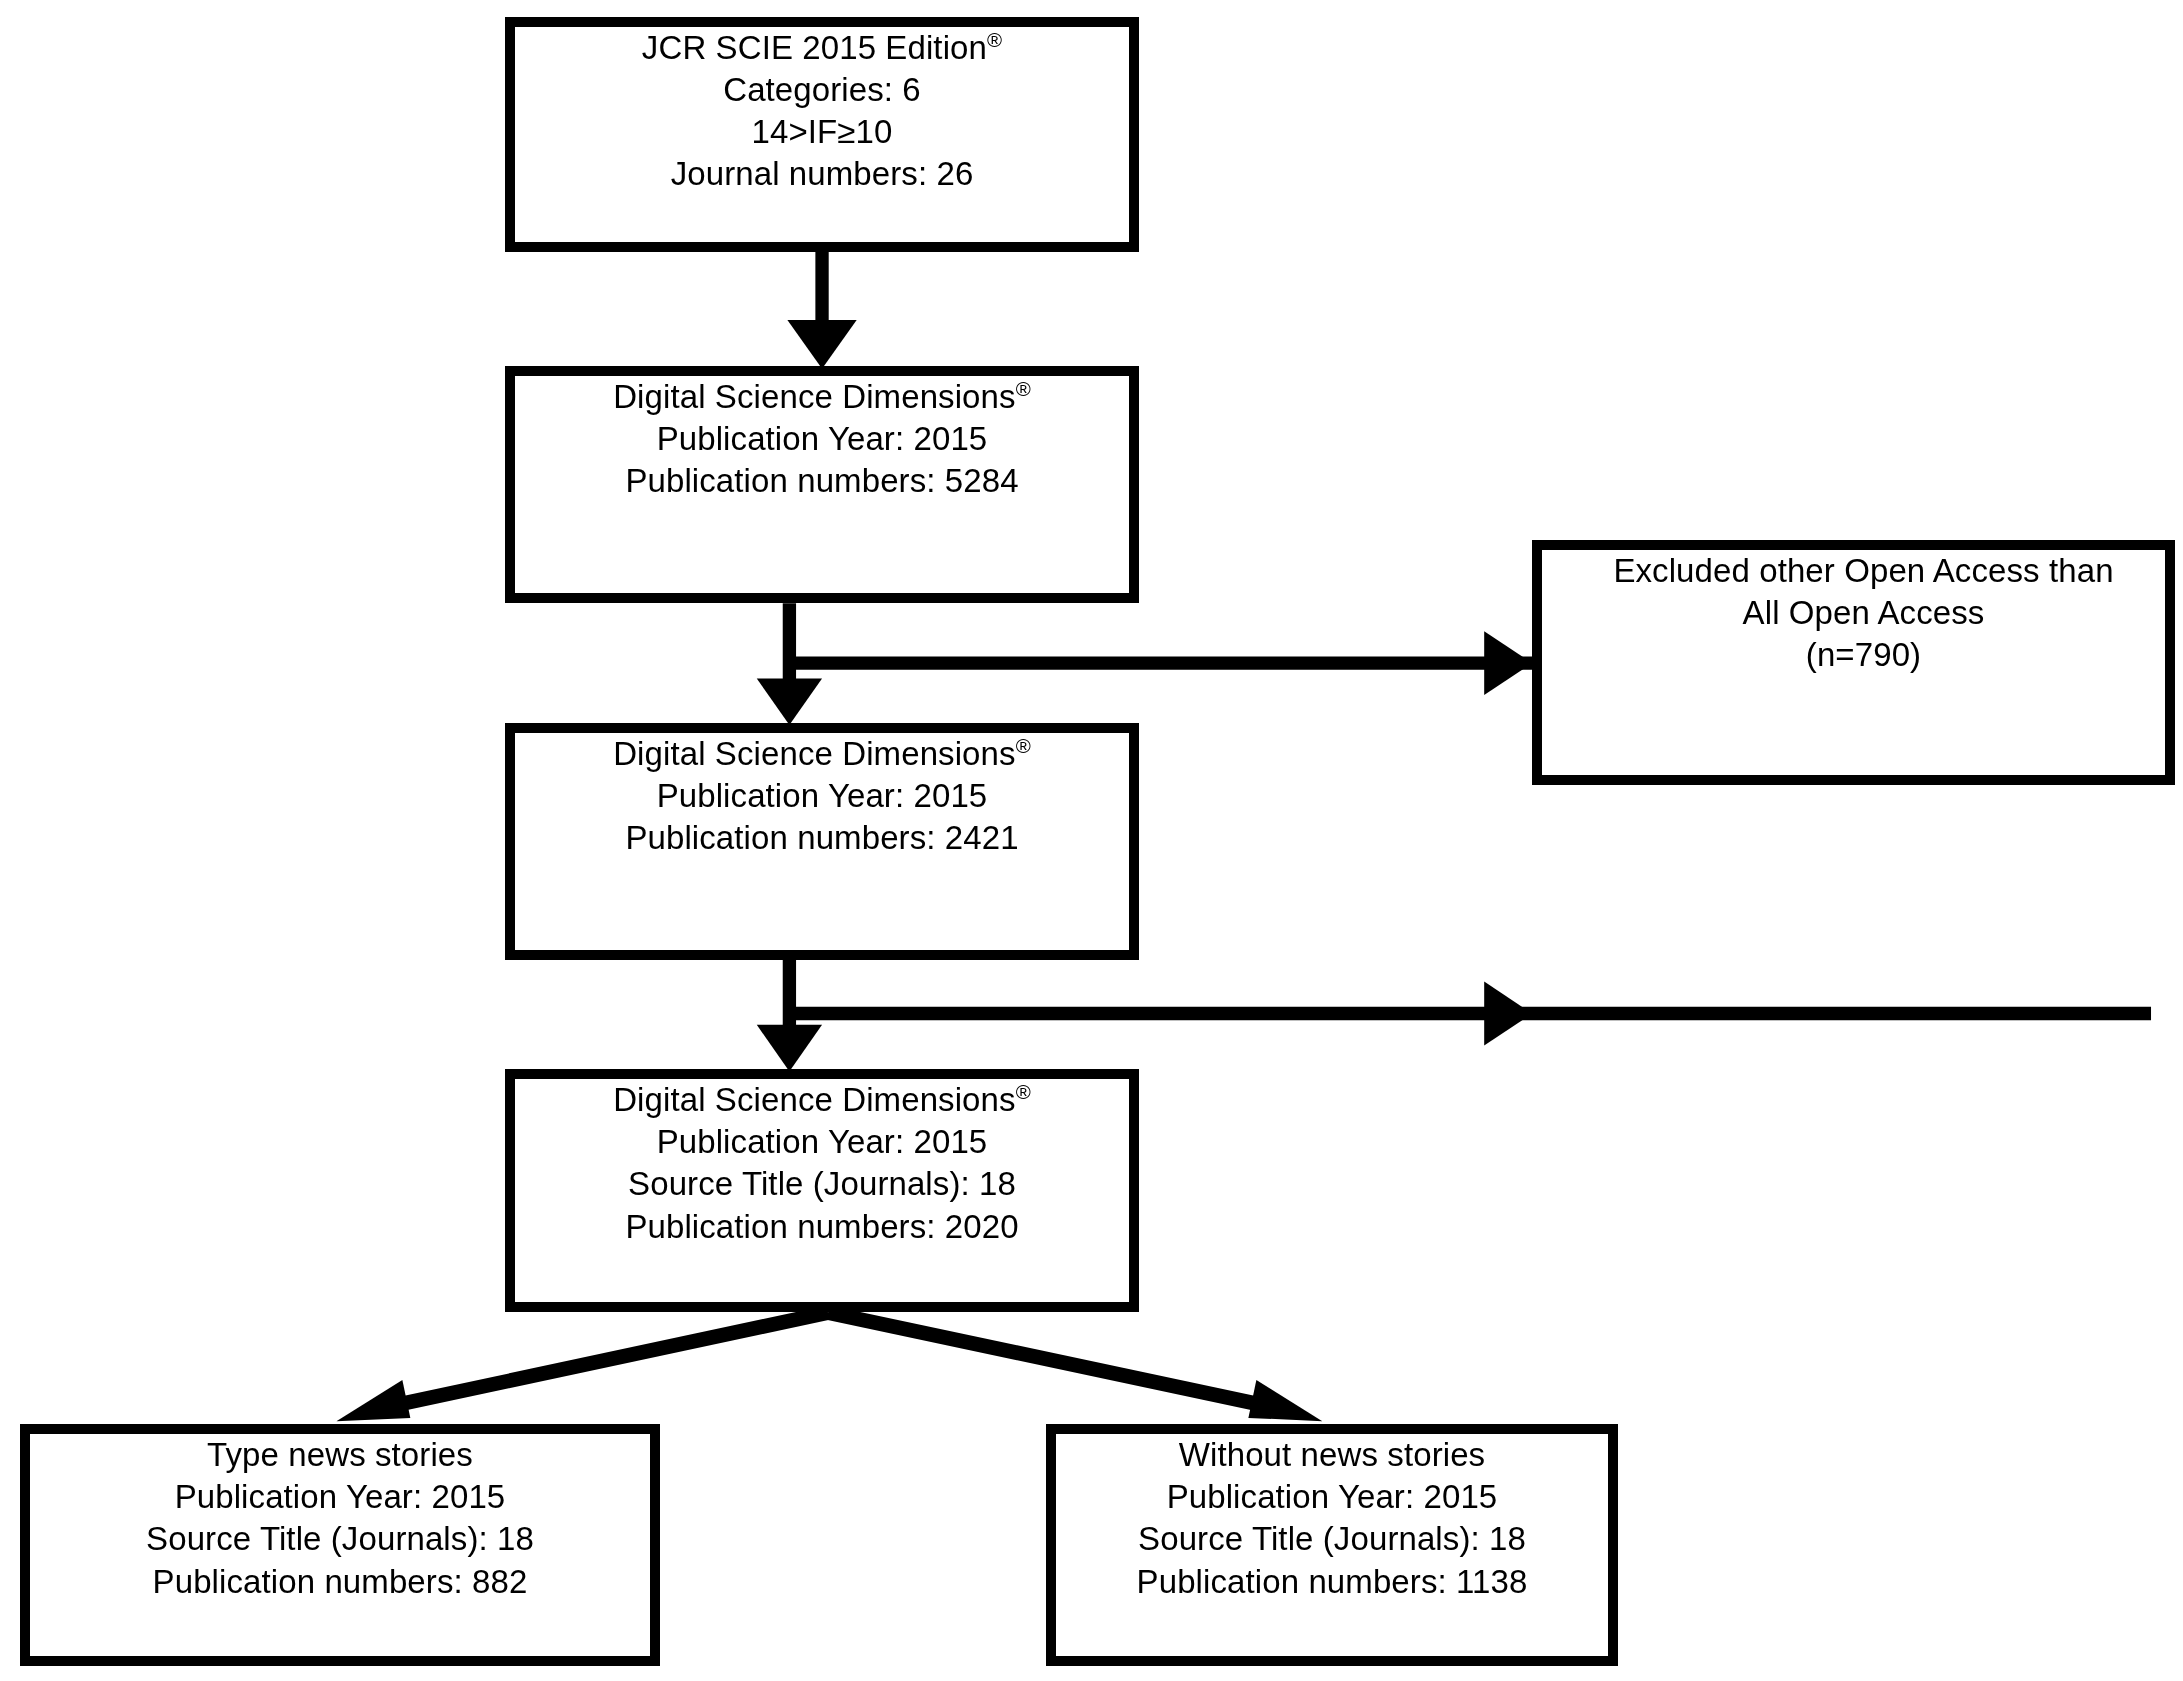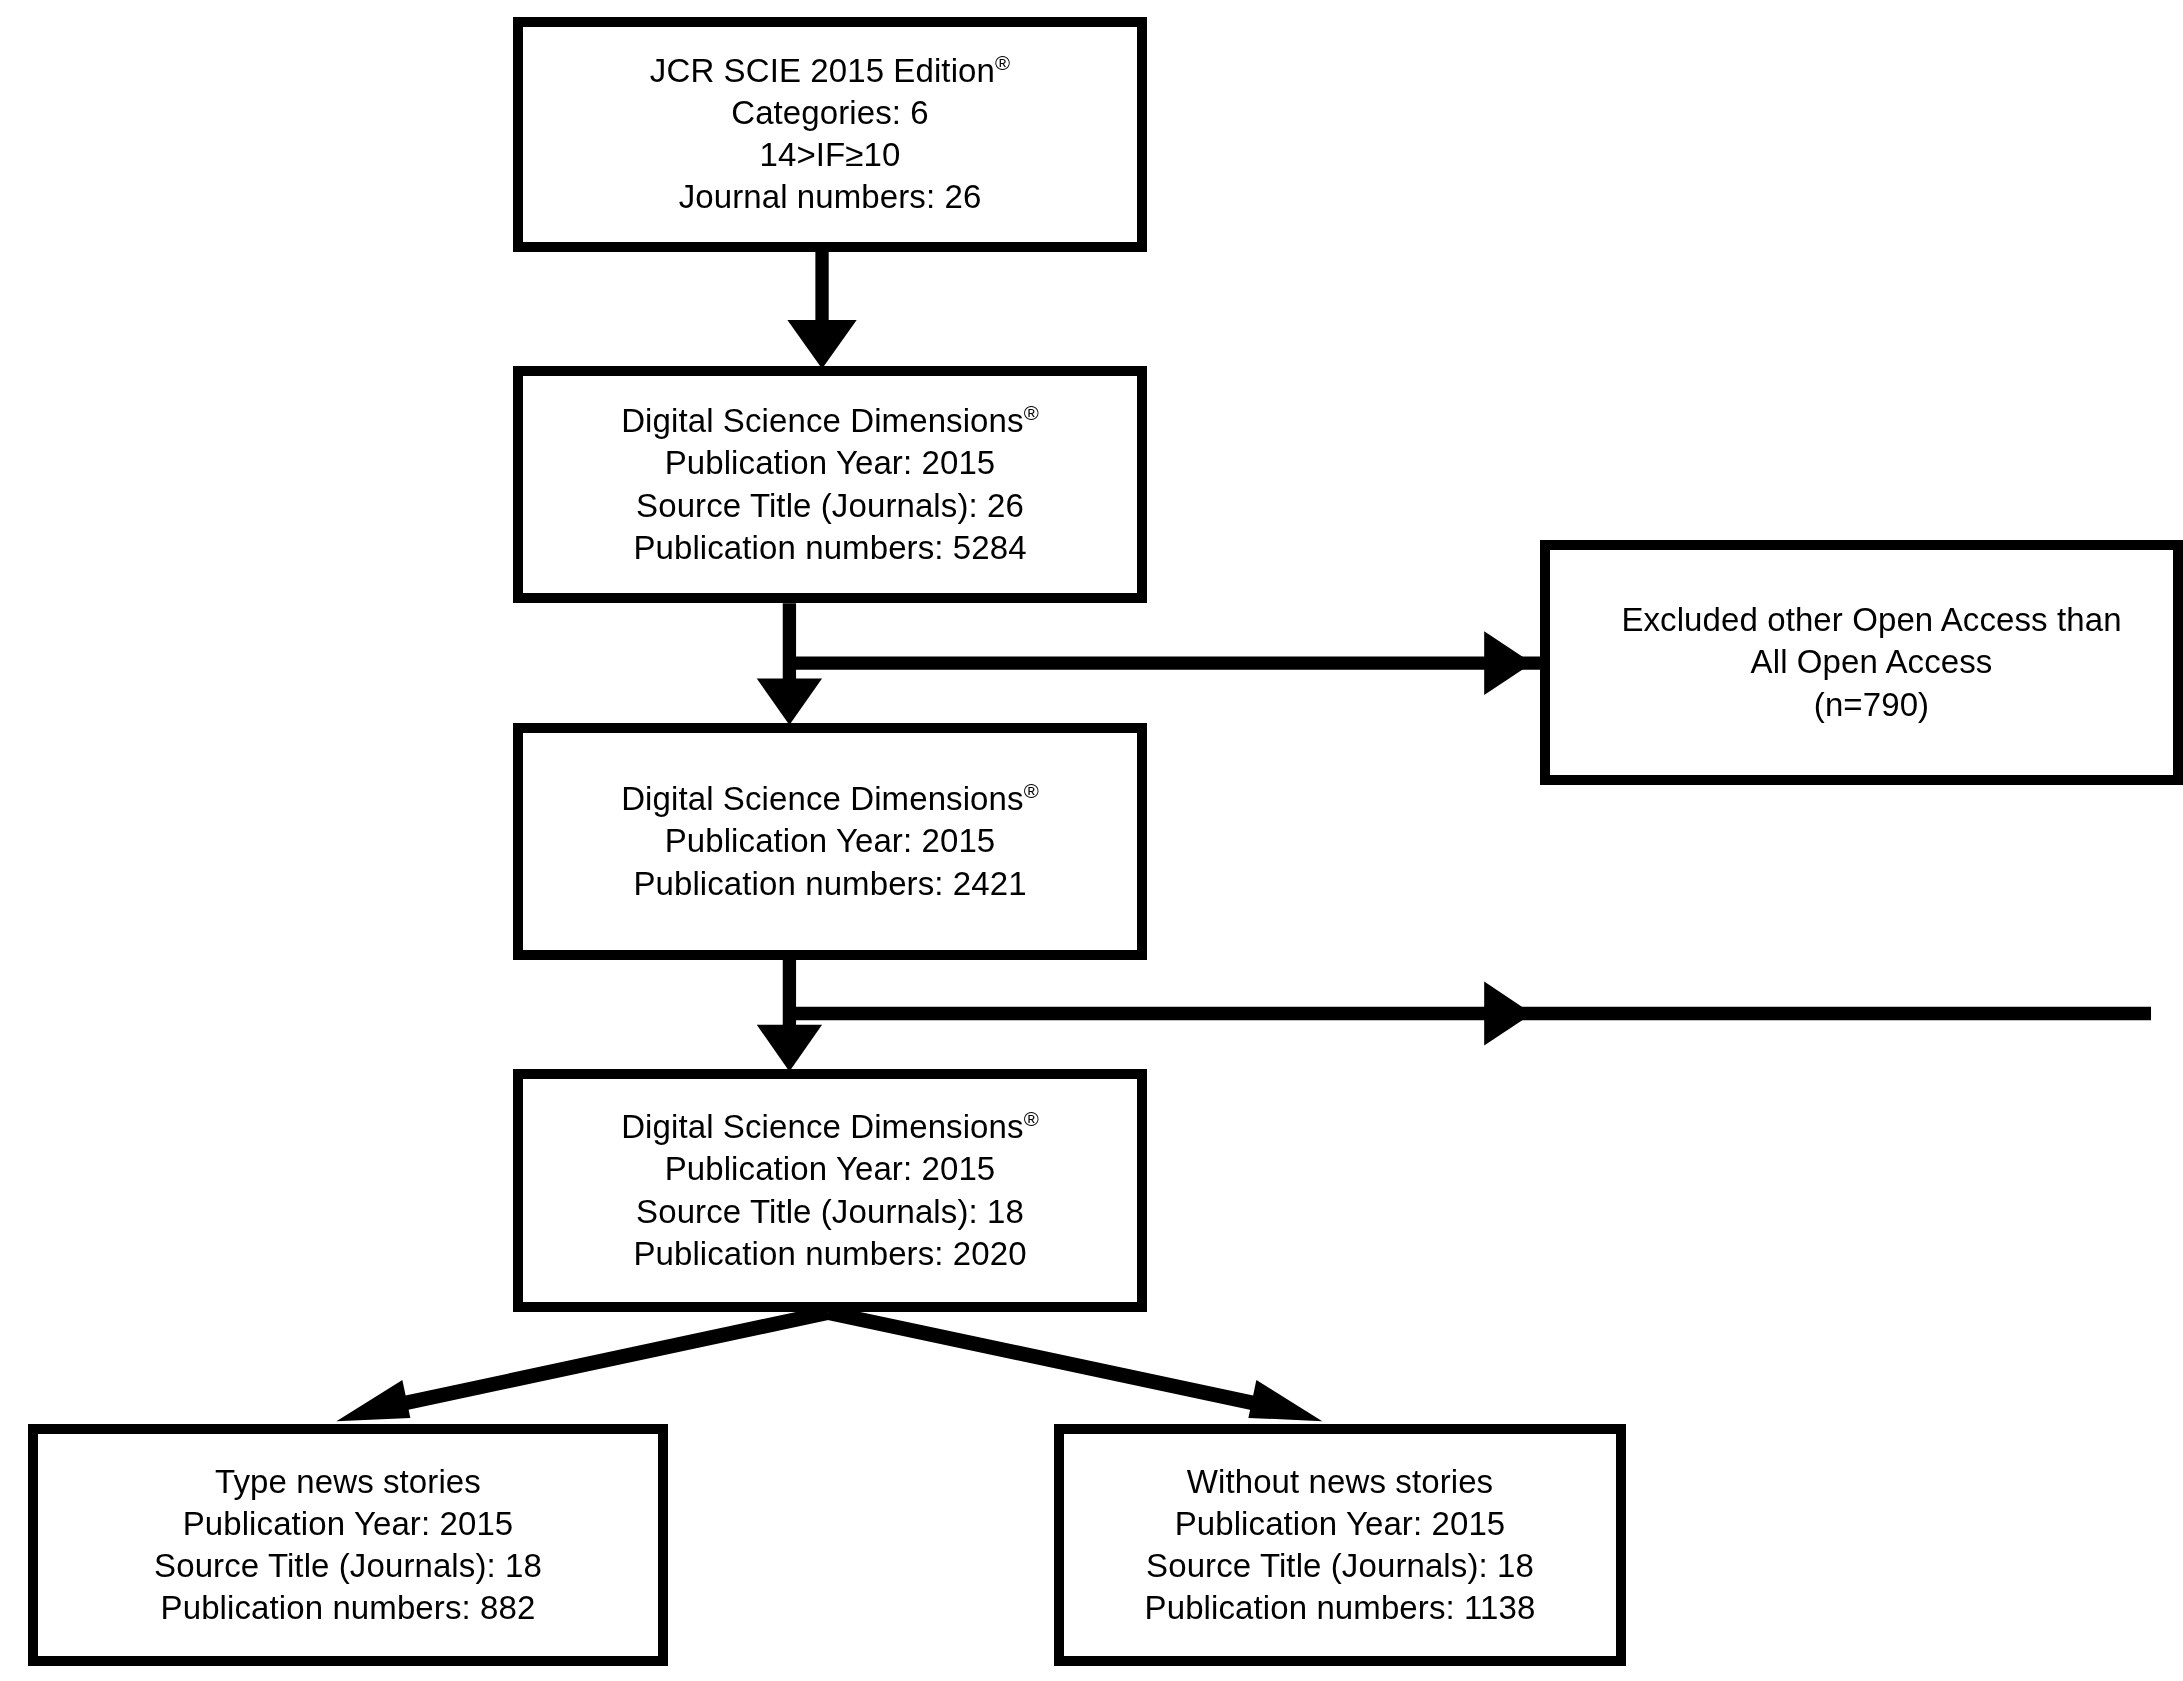--- a/index.html
+++ b/index.html
@@ -16,23 +16,21 @@
     font-family: "Liberation Sans", sans-serif;
   }
   .flow-box {
     position: absolute;
     box-sizing: border-box;
     border: 10.7px solid #000000;
     background: #ffffff;
     display: flex;
     flex-direction: column;
     align-items: center;
-    justify-content: center;
     z-index: 3;
-    margin-left: 8px;
   }
   .flow-line {
     font-size: 33px;
     line-height: 1.28;
     color: #000000;
     text-align: center;
     white-space: nowrap;
     letter-spacing: 0.1px;
   }
   .flow-line sup {
@@ -98,21 +96,20 @@
     <div class="flow-line">Categories: 6</div>
     <div class="flow-line">14&gt;IF≥10</div>
     <div class="flow-line">Journal numbers: 26</div>
   </div>
 
   <div class="flow-box" style="left:505px; top:366px; width:634px; height:237px;">
     <div class="flow-line">
       <span>Digital Science Dimensions</span><sup>®</sup>
     </div>
     <div class="flow-line">Publication Year: 2015</div>
-    <div class="flow-line">Source Title (Journals): 26</div>
     <div class="flow-line">Publication numbers: 5284</div>
   </div>
 
   <div class="flow-box" style="left:505px; top:723px; width:634px; height:237px;">
     <div class="flow-line">
       <span>Digital Science Dimensions</span><sup>®</sup>
     </div>
     <div class="flow-line">Publication Year: 2015</div>
     <div class="flow-line">Publication numbers: 2421</div>
   </div>

